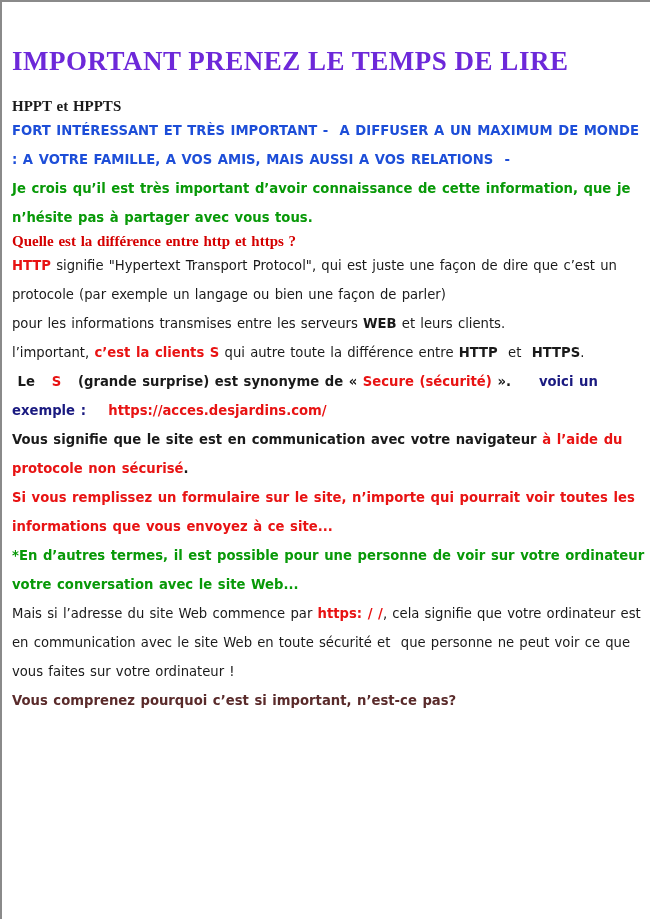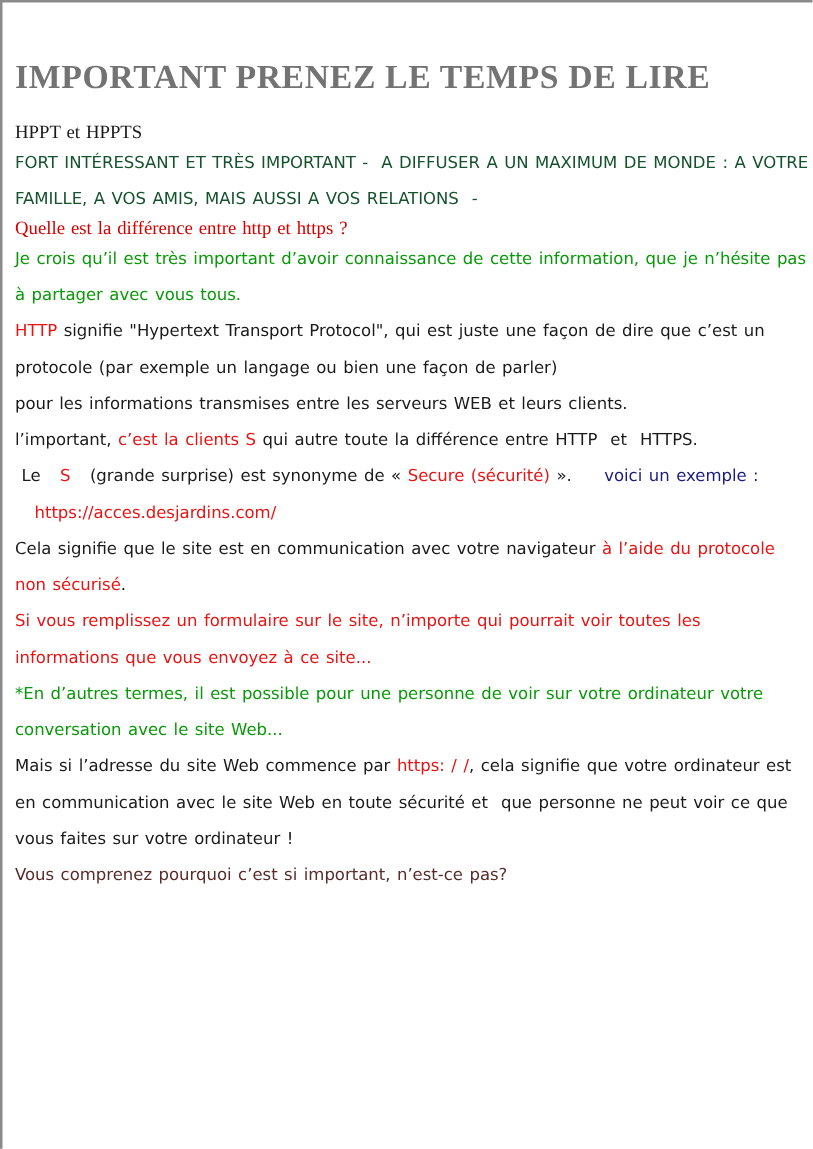--- a/index.html
+++ b/index.html
@@ -4,46 +4,46 @@
 <style>
   html,body{margin:0;padding:0;background:#fff;}
   body{
     width:650px;height:919px;box-sizing:border-box;overflow:hidden;
     border-top:2px solid #8a8a8a;border-left:2px solid #8a8a8a;
     padding:24px 2px 0 10px;
     font-family:"DejaVu Sans",sans-serif;color:#1a1a1a;
   }
   .page-title{
     font-family:"Liberation Serif",serif;font-weight:bold;
-    font-size:27px;color:#737373;margin:20px 0 20px 0;letter-spacing:.5px;
+    font-size:27px;color:#6d28d9;margin:20px 0 20px 0;letter-spacing:.5px;
   }
   p.para{margin:0;font-size:13.2px;line-height:29px;word-spacing:1px;}
   p.serif{font-family:"Liberation Serif",serif;font-size:15px;line-height:19px;}
   
-  .red{color:#e81313}.darkred{color:#14532d}.green{color:#089908}
+  .red{color:#e81313}.darkred{color:#1d4ed8}.green{color:#089908}
   .blue{color:#1e1ecd}.navy{color:#1a1a80}.maroon{color:#5a2b2b}
   .black{color:#1a1a1a}.serifred{color:#d40000}
   
-  .b{font-weight:normal}.n{font-weight:normal}.u{text-decoration:underline}
+  .b{font-weight:bold}.n{font-weight:normal}.u{text-decoration:underline}
   
   .sp0{margin-top:0}.sp-xs{margin-top:6px}.sp-sm{margin-top:12px}
   .sp-md{margin-top:18px}.sp-lg{margin-top:24px}.sp-xl{margin-top:34px}
   a.seg, span.seg{text-decoration:inherit}
 </style>
 </head>
 <body>
 
 <h1 class="page-title">IMPORTANT PRENEZ LE TEMPS DE LIRE</h1>
 
 <div id="doc-body">
     <p class="para serif sp0"><span class="seg black b">HPPT et HPPTS</span></p>
     <p class="para sp0"><span class="seg darkred b">FORT INTÉRESSANT ET TRÈS IMPORTANT - &nbsp;A DIFFUSER A UN MAXIMUM DE MONDE : A VOTRE FAMILLE, A VOS AMIS, MAIS AUSSI A VOS RELATIONS &nbsp;-</span></p>
+    <p class="para sp-lg"><span class="seg green b u">Je crois qu’il est très important d’avoir connaissance de cette information, que je n’hésite pas à partager avec vous tous.</span></p>
     <p class="para serif sp0"><span class="seg serifred b">Quelle est la différence entre </span><span class="seg serifred b u">http</span><span class="seg serifred b"> et </span><span class="seg serifred b u">https</span><span class="seg serifred b">&nbsp;?</span></p>
-    <p class="para sp-lg"><span class="seg green b u">Je crois qu’il est très important d’avoir connaissance de cette information, que je n’hésite pas à partager avec vous tous.</span></p>
     <p class="para sp-lg n"><span class="seg red b u">HTTP</span><span class="seg black n"> signifie "Hypertext Transport Protocol", qui est juste une façon de dire que c’est un protocole (par exemple un langage ou bien une façon de parler)</span><br><span class="seg black n">pour les informations transmises entre les serveurs </span><span class="seg black b">WEB</span><span class="seg black n"> et leurs clients.</span></p>
     <p class="para sp-xs n"><span class="seg black n">l’important, </span><span class="seg red b u">c’est la clients S</span><span class="seg black n"> qui autre toute la différence entre </span><span class="seg black b u">HTTP</span><span class="seg black n"> &nbsp;et &nbsp;</span><span class="seg black b u">HTTPS</span><span class="seg black n">.</span></p>
     <p class="para sp0"><span class="seg black b">&nbsp;Le &nbsp;&nbsp;</span><span class="seg red b u">S</span><span class="seg black b"> &nbsp;&nbsp;(grande surprise) est synonyme de «&nbsp;</span><span class="seg red b u">Secure (sécurité) </span><span class="seg black b">». &nbsp;&nbsp;&nbsp;&nbsp;</span><span class="seg navy b">voici un exemple :</span><span class="seg black b"> &nbsp;&nbsp;&nbsp;</span><span class="seg red b u">https://acces.desjardins.com/</span></p>
-    <p class="para sp-sm"><span class="seg black b">Cela signifie que le site </span><span class="seg black b u">est en communication avec votre navigateur</span><span class="seg black b"> </span><span class="seg red b u">à l’aide du protocole non sécurisé</span><span class="seg black b">.</span></p>
+    <p class="para sp-sm"><span class="seg black b">Vous signifie que le site </span><span class="seg black b u">est en communication avec votre navigateur</span><span class="seg black b"> </span><span class="seg red b u">à l’aide du protocole non sécurisé</span><span class="seg black b">.</span></p>
     <p class="para sp0"><span class="seg red b">Si vous remplissez un formulaire sur le site, n’importe qui pourrait voir toutes les informations que vous envoyez à ce site...</span></p>
     <p class="para sp-xs"><span class="seg green b">*En d’autres termes, il est possible pour une personne de voir sur votre ordinateur votre conversation avec le site Web...</span></p>
     <p class="para sp-sm n"><span class="seg black n">Mais si l’adresse du site Web commence par </span><span class="seg red b u">https: / /</span><span class="seg black n">, </span><span class="seg black n u">cela signifie que votre ordinateur est en communication avec le site Web en toute sécurité et &nbsp;que personne ne peut voir ce que vous faites sur votre ordinateur</span><span class="seg black n"> !</span></p>
     <p class="para sp-xl"><span class="seg maroon b">Vous comprenez pourquoi c’est si important, n’est-ce pas?</span></p>
   </div>
 
 </body></html>

